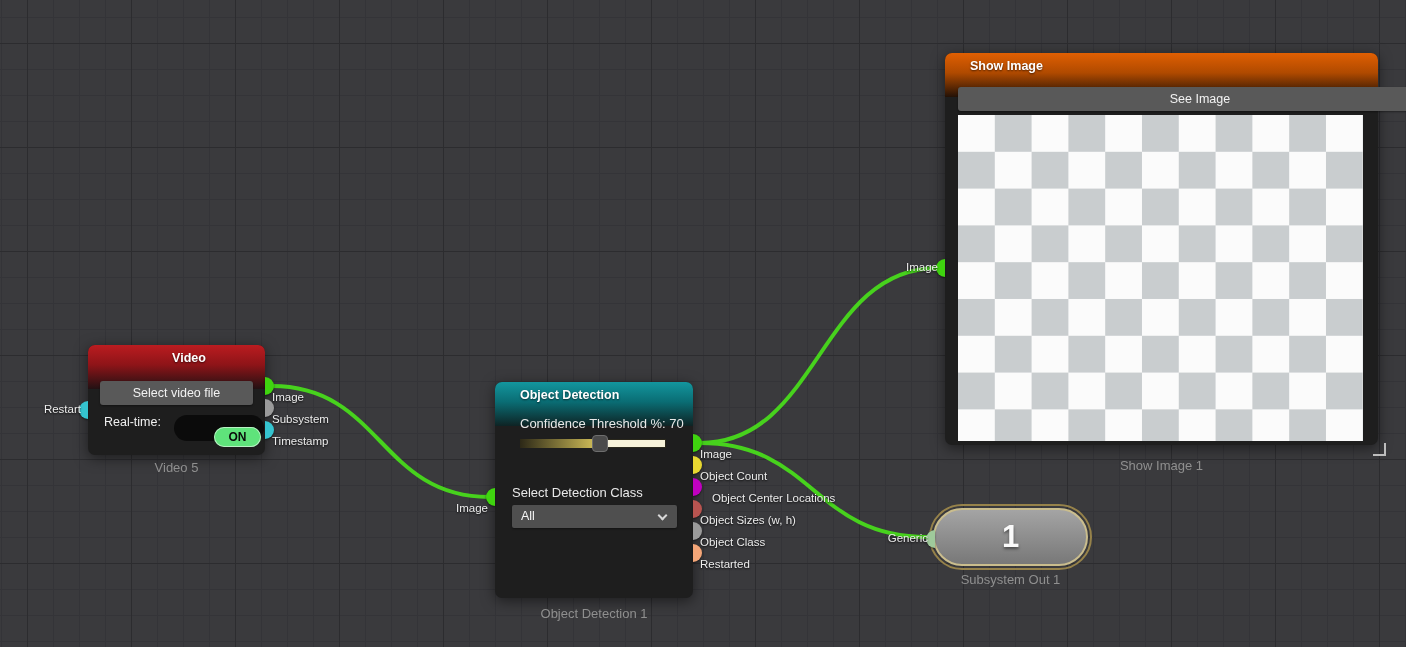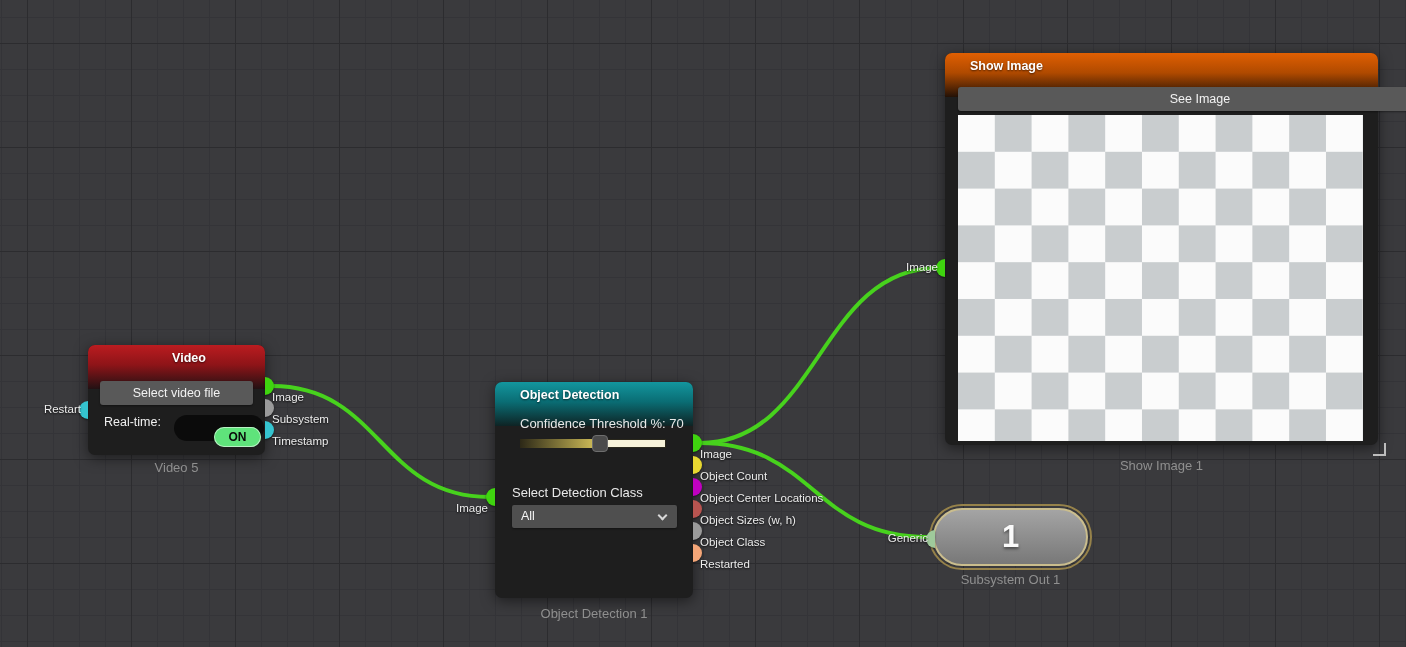--- a/index.html
+++ b/index.html
@@ -108,21 +108,21 @@
       </div>
     </div>
     <span class="port left" style="top: 106px; background: rgb(63, 212, 15);"></span>
     <span class="plabel in" style="top:120px;">Image</span>
 
     <span class="port right" style="top: 52px; background: rgb(63, 212, 15);"></span>
     <span class="plabel out" style="top:66px;">Image</span>
     <span class="port right" style="top: 74px; background: rgb(232, 216, 49);"></span>
     <span class="plabel out" style="top:88px;">Object Count</span>
     <span class="port right" style="top: 96px; background: rgb(192, 0, 192);"></span>
-    <span class="plabel out" style="top:110px;">Object Center Locations</span>
+    <span class="plabel out" style="top:110px;margin-left:12px;">Object Center Locations</span>
     <span class="port right" style="top: 118px; background: rgb(184, 84, 80);"></span>
     <span class="plabel out" style="top:132px;">Object Sizes (w, h)</span>
     <span class="port right" style="top: 140px; background: rgb(154, 154, 154);"></span>
     <span class="plabel out" style="top:154px;">Object Class</span>
     <span class="port right" style="top: 162px; background: rgb(244, 166, 120);"></span>
     <span class="plabel out" style="top:176px;">Restarted</span>
     <div class="caption" style="top:224px;">Object Detection 1</div>
   </div>
 
   <div class="node" style="left:945px;top:53px;width:433px;height:392px;">

